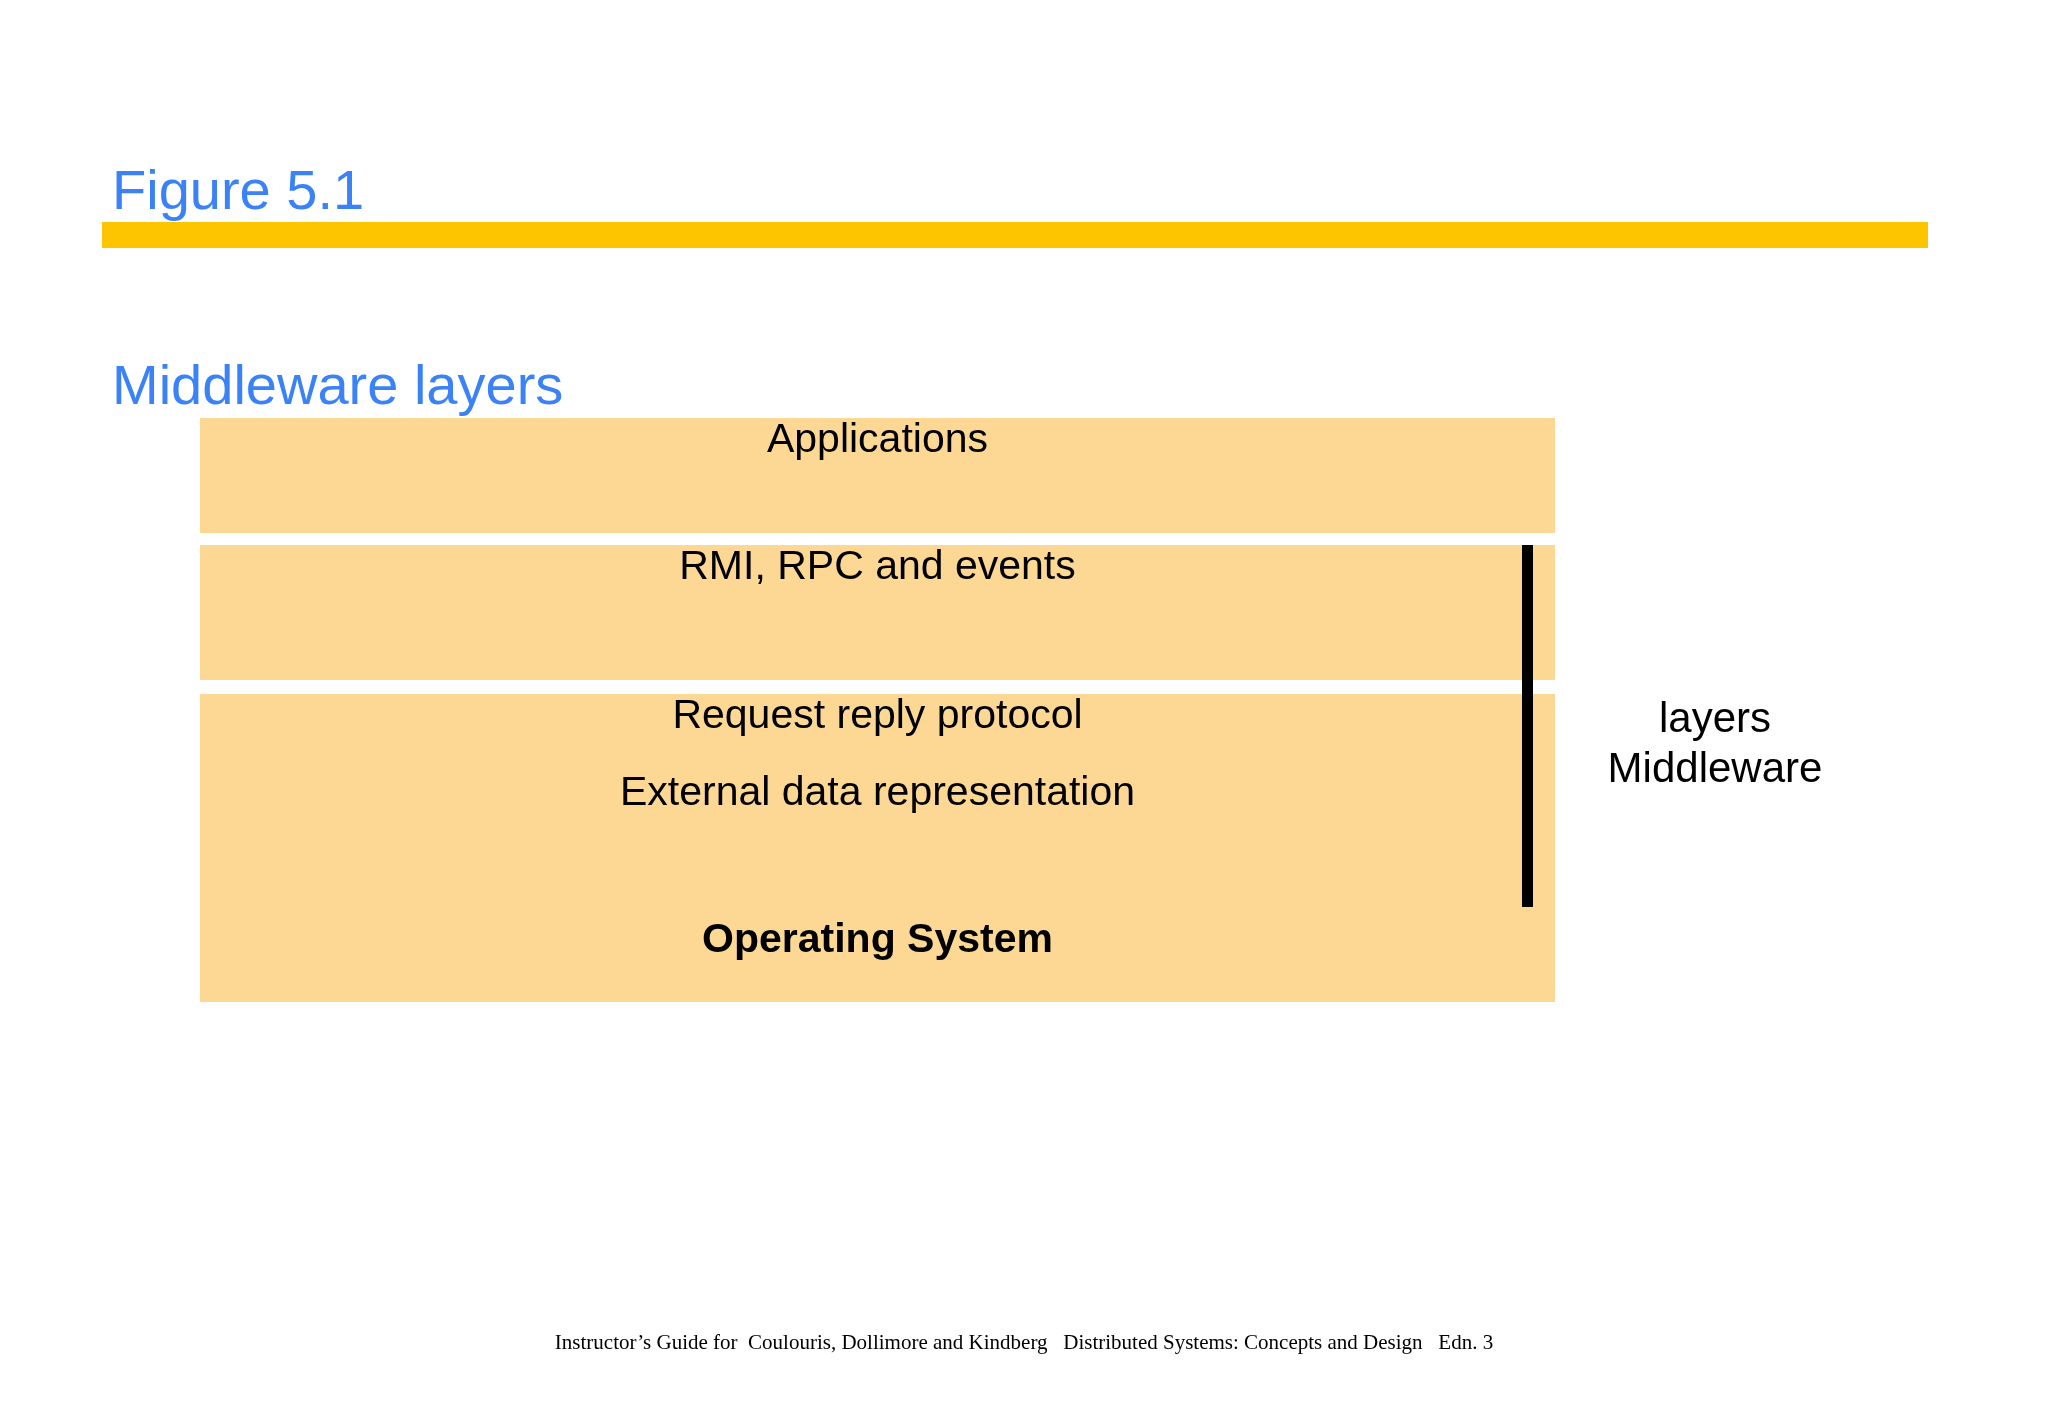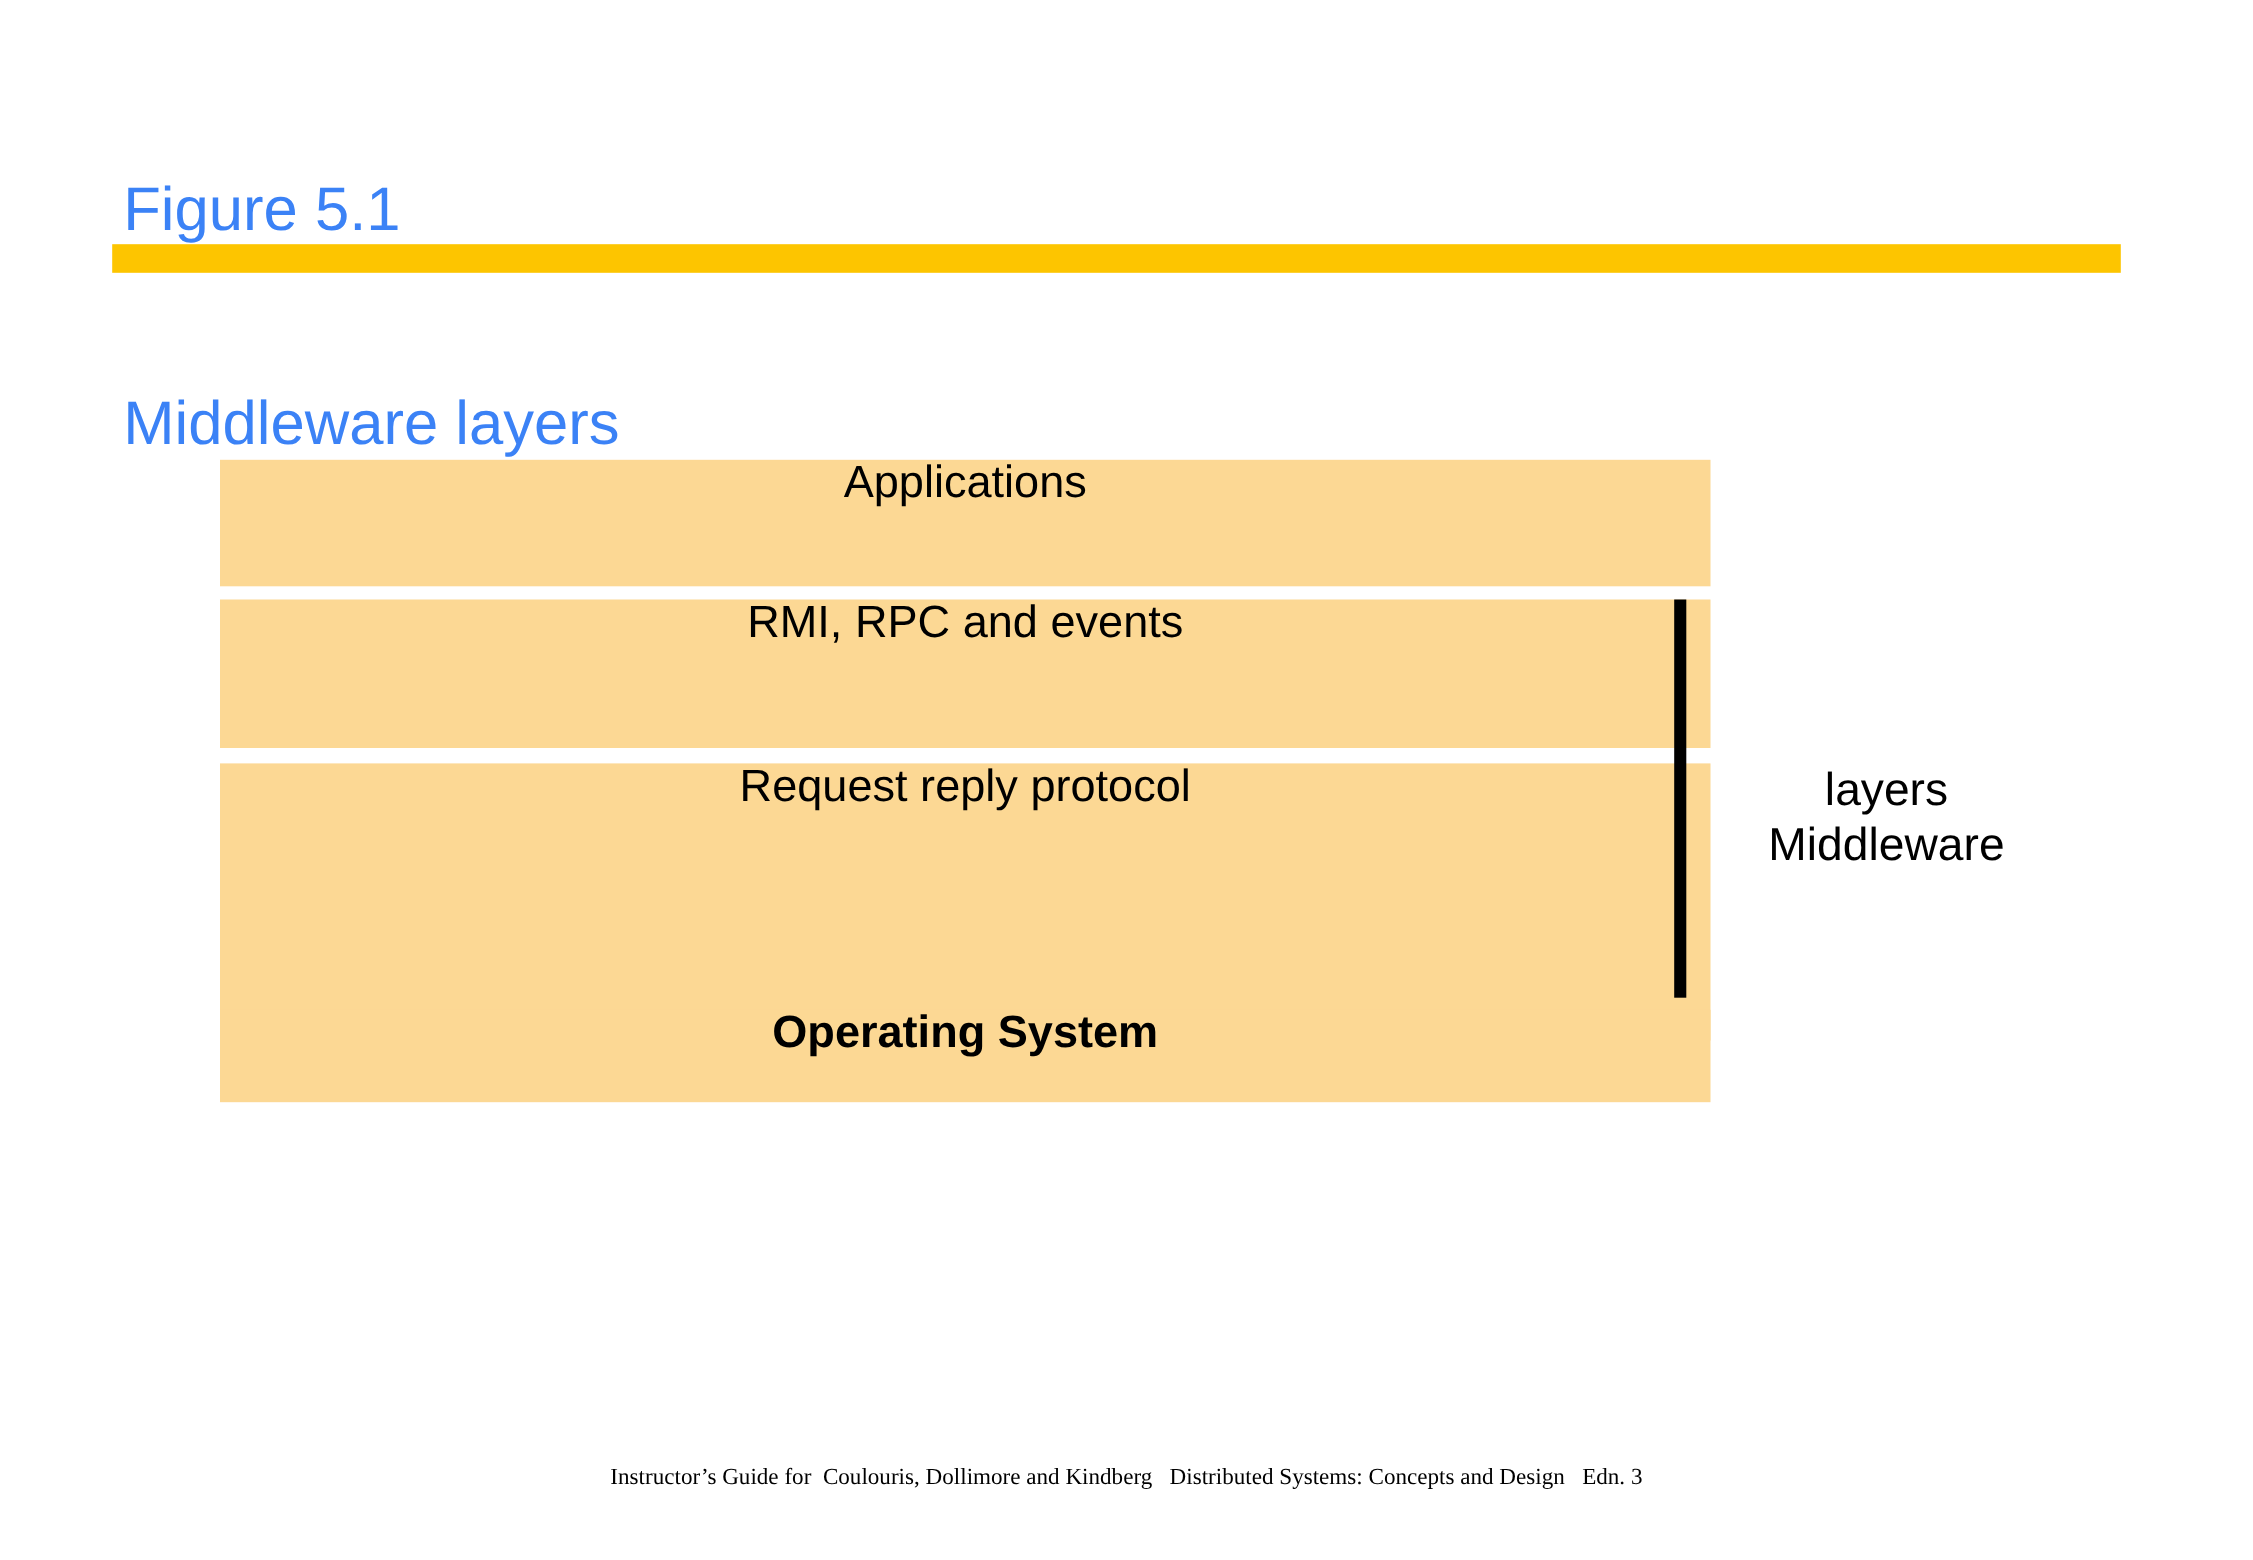--- a/index.html
+++ b/index.html
@@ -129,20 +129,21 @@
   <div class="layer-box" id="box-applications">
     <div class="layer-label">Applications</div>
   </div>
 
   <div class="layer-box" id="box-rmi">
     <div class="layer-label">RMI, RPC and events</div>
   </div>
 
   <div class="layer-box" id="box-protocol">
     <div class="layer-label first">Request reply protocol</div>
+    <div class="layer-label">External data representation</div>
   </div>
 
   <div class="layer-box" id="box-os">
     <div class="layer-label">Operating System</div>
   </div>
 
 </div>
 
 <div id="middleware-bracket"></div>
 

